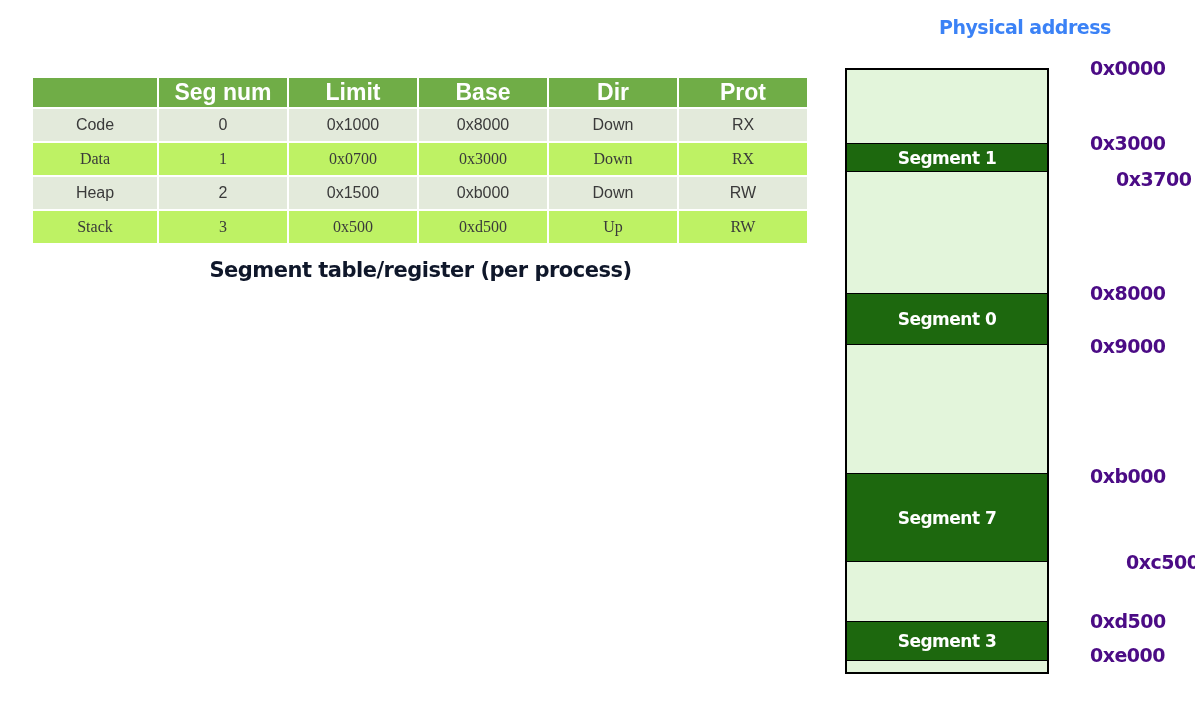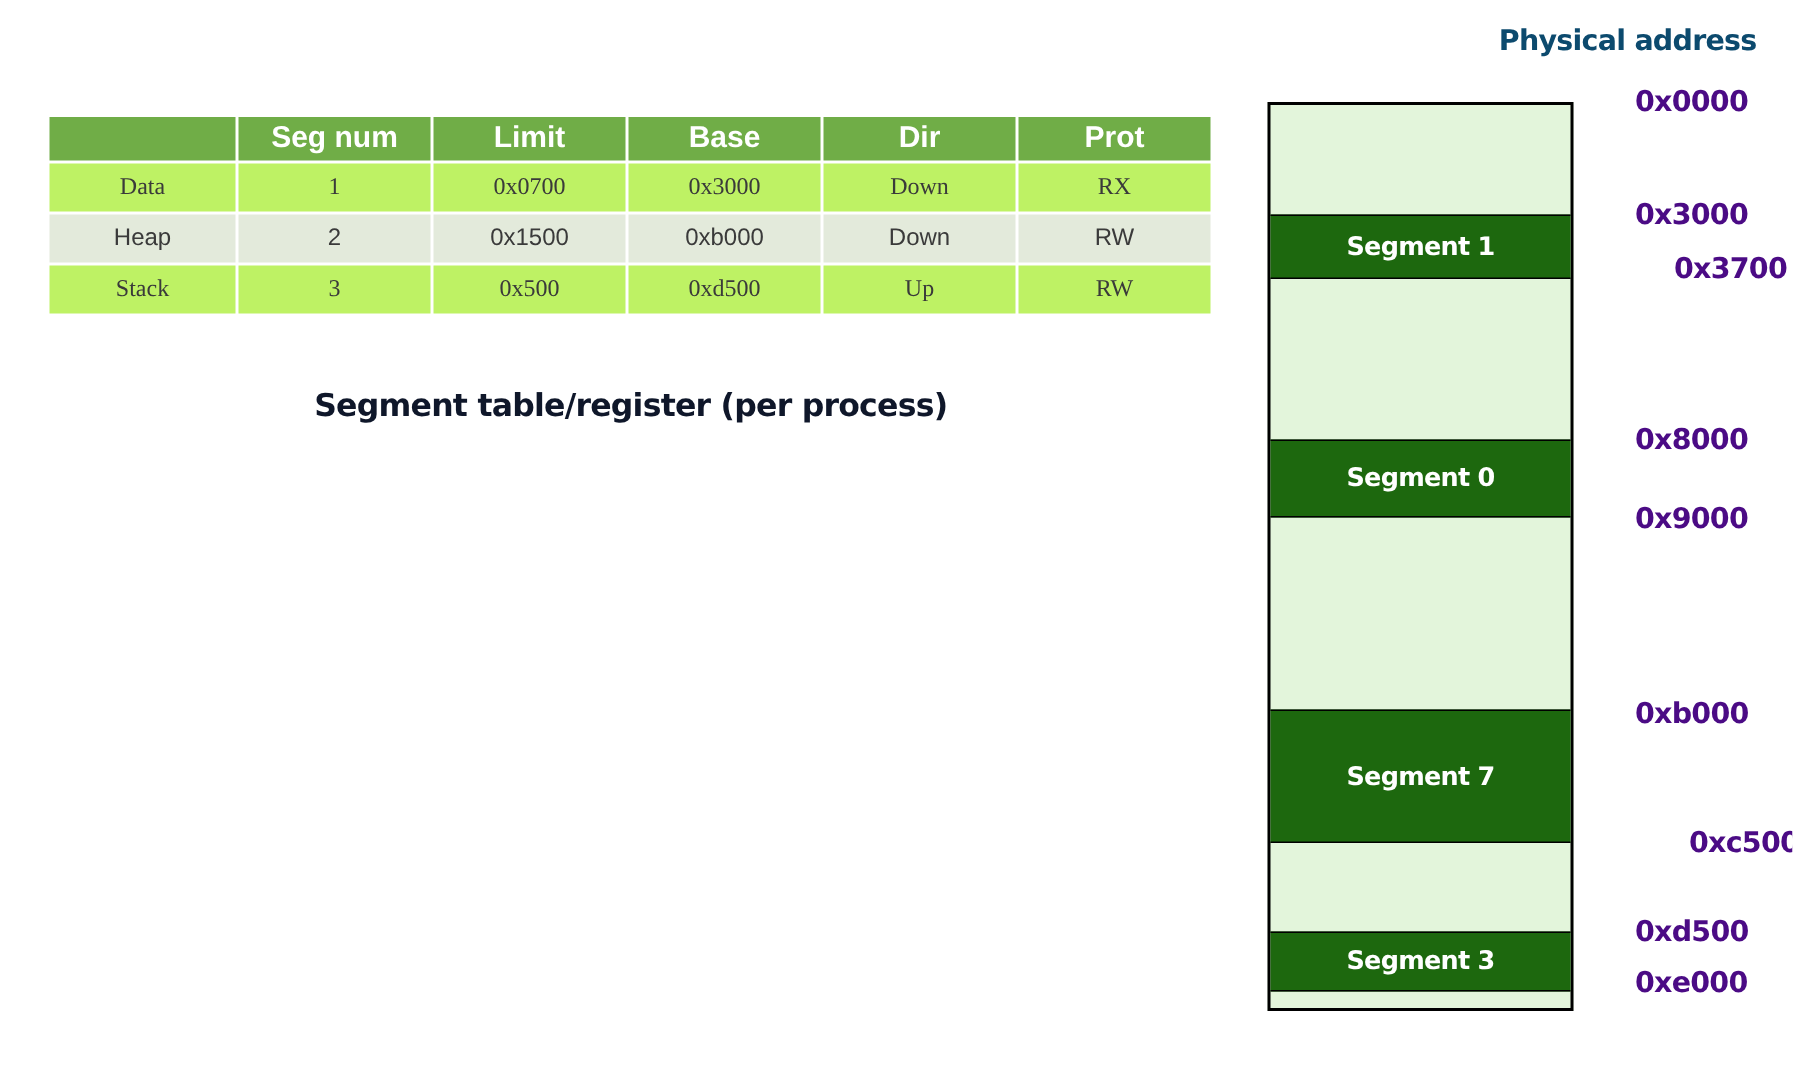--- a/index.html
+++ b/index.html
@@ -25,21 +25,21 @@
   table.seg-table th, table.seg-table td {
     text-align: center;
     vertical-align: middle;
     overflow: hidden;
     white-space: nowrap;
   }
   table.seg-table th {
     background: #70AD47;
     color: #ffffff;
     font-weight: bold;
-    font-size: 20px;
+    font-size: 23px;
     height: 29px;
   }
   table.seg-table td {
     font-size: 16px;
     color: #3a3a3a;
     height: 32px;
   }
   table.seg-table .c0 { width: 124px; }
   table.seg-table .c1, table.seg-table .c2, table.seg-table .c3,
   table.seg-table .c4, table.seg-table .c5 { width: 128px; }
@@ -58,25 +58,25 @@
     color: #0f172a;
     letter-spacing: -0.5px;
   }
 
   
   .mem-title {
     position: absolute;
     left: 939px;
     top: 16px;
     width: 232px;
-    text-align: right;
+    text-align: left;
     font-family: "DejaVu Sans", sans-serif;
     font-weight: bold;
     font-size: 19px;
-    color: #0c4a6e;
+    color: #3b82f6;
     letter-spacing: -0.5px;
   }
   .membox {
     position: absolute;
     left: 845px;
     top: 68px;
     width: 204px;
     height: 606px;
     background: #E3F5DB;
     border: 2px solid #000000;
@@ -121,20 +121,28 @@
       <tr>
         <th class="c0"></th>
         <th class="c1">Seg num</th>
         <th class="c2">Limit</th>
         <th class="c3">Base</th>
         <th class="c4">Dir</th>
         <th class="c5">Prot</th>
       </tr>
     </thead>
     <tbody>
+      <tr class="band-dark">
+        <td class="c0">Code</td>
+        <td class="c1">0</td>
+        <td class="c2">0x1000</td>
+        <td class="c3">0x8000</td>
+        <td class="c4">Down</td>
+        <td class="c5">RX</td>
+      </tr>
       <tr class="band-light">
         <td class="c0">Data</td>
         <td class="c1">1</td>
         <td class="c2">0x0700</td>
         <td class="c3">0x3000</td>
         <td class="c4">Down</td>
         <td class="c5">RX</td>
       </tr>
       <tr class="band-dark">
         <td class="c0">Heap</td>
@@ -153,21 +161,21 @@
         <td class="c5">RW</td>
       </tr>
     </tbody>
   </table>
 
   <div class="caption">Segment table/register (per process)</div>
 
   <div class="mem-title">Physical address</div>
 
   <div class="membox">
-    <div class="seg-band" style="top:73px;  height: 43px;">Segment 1</div>
+    <div class="seg-band" style="top:73px;  height: 29px;">Segment 1</div>
     <div class="seg-band" style="top:223px; height: 52px;">Segment 0</div>
     <div class="seg-band" style="top:403px; height: 89px;">Segment 7</div>
     <div class="seg-band" style="top:551px; height: 40px;">Segment 3</div>
   </div>
 
   <div class="addr" style="top:57px;">0x0000</div>
   <div class="addr" style="top:132px;">0x3000</div>
   <div class="addr" style="top:168px;margin-left:26px;">0x3700</div>
   <div class="addr" style="top:282px;">0x8000</div>
   <div class="addr" style="top:335px;">0x9000</div>

